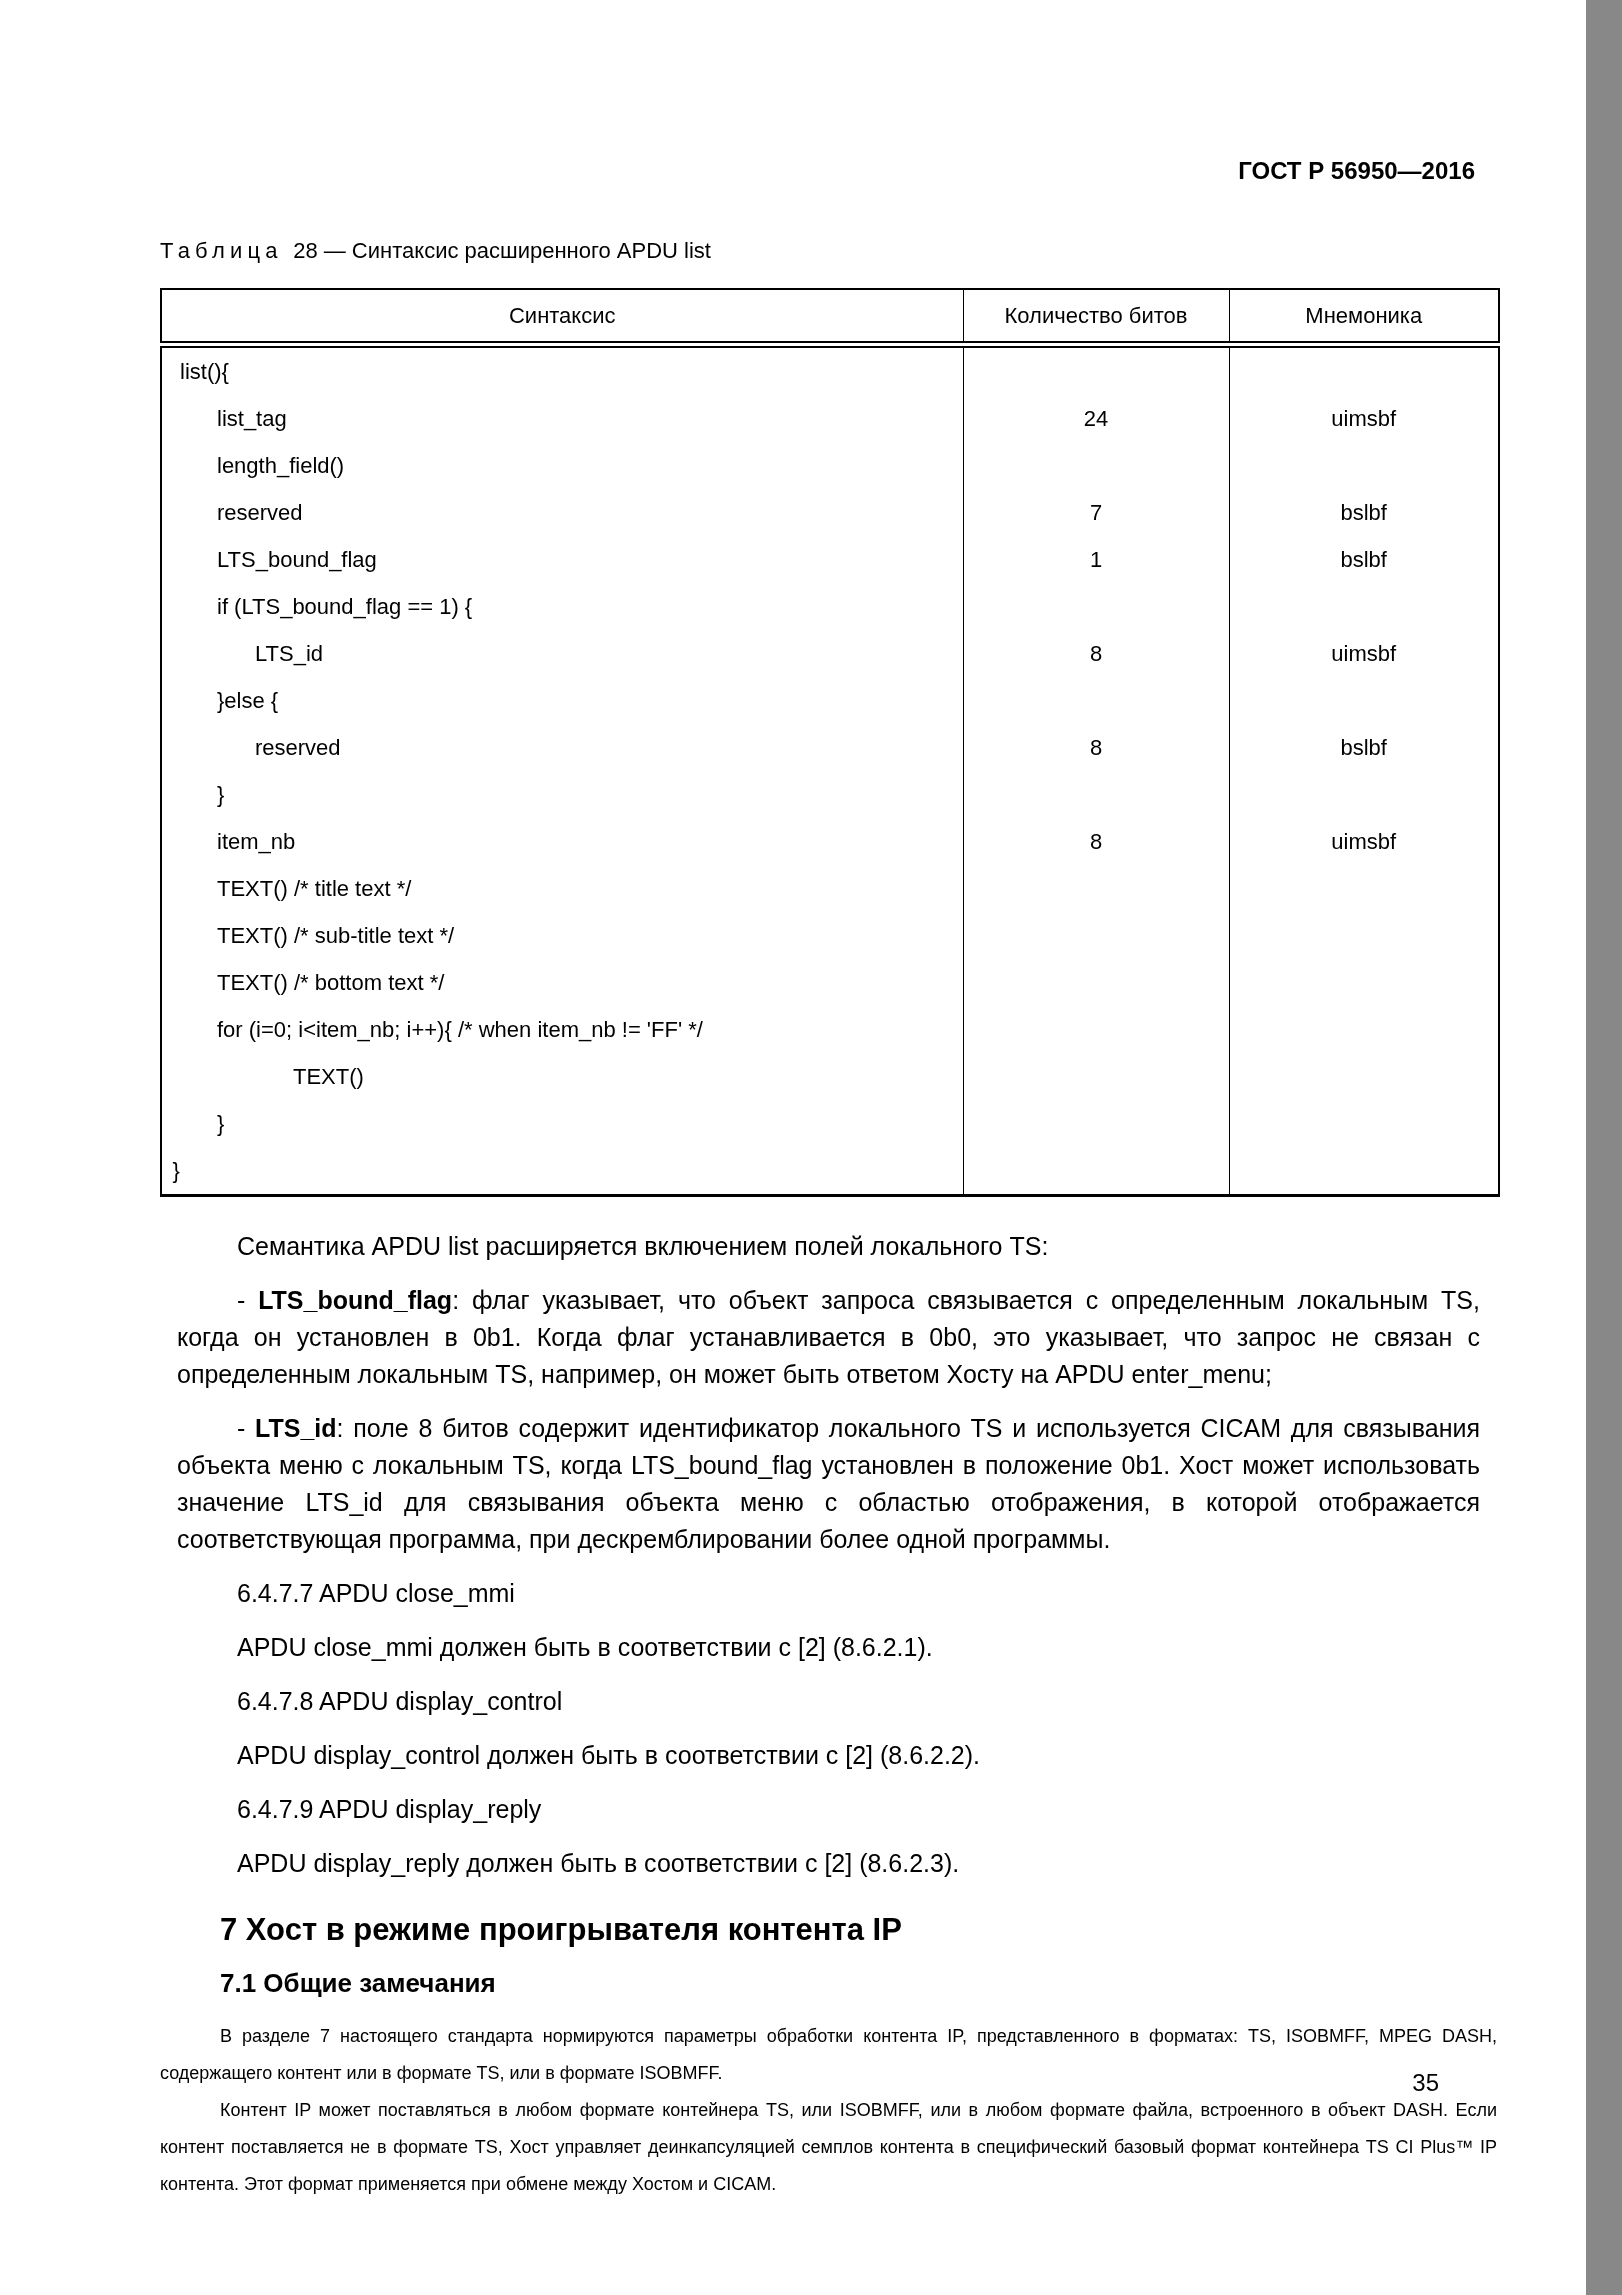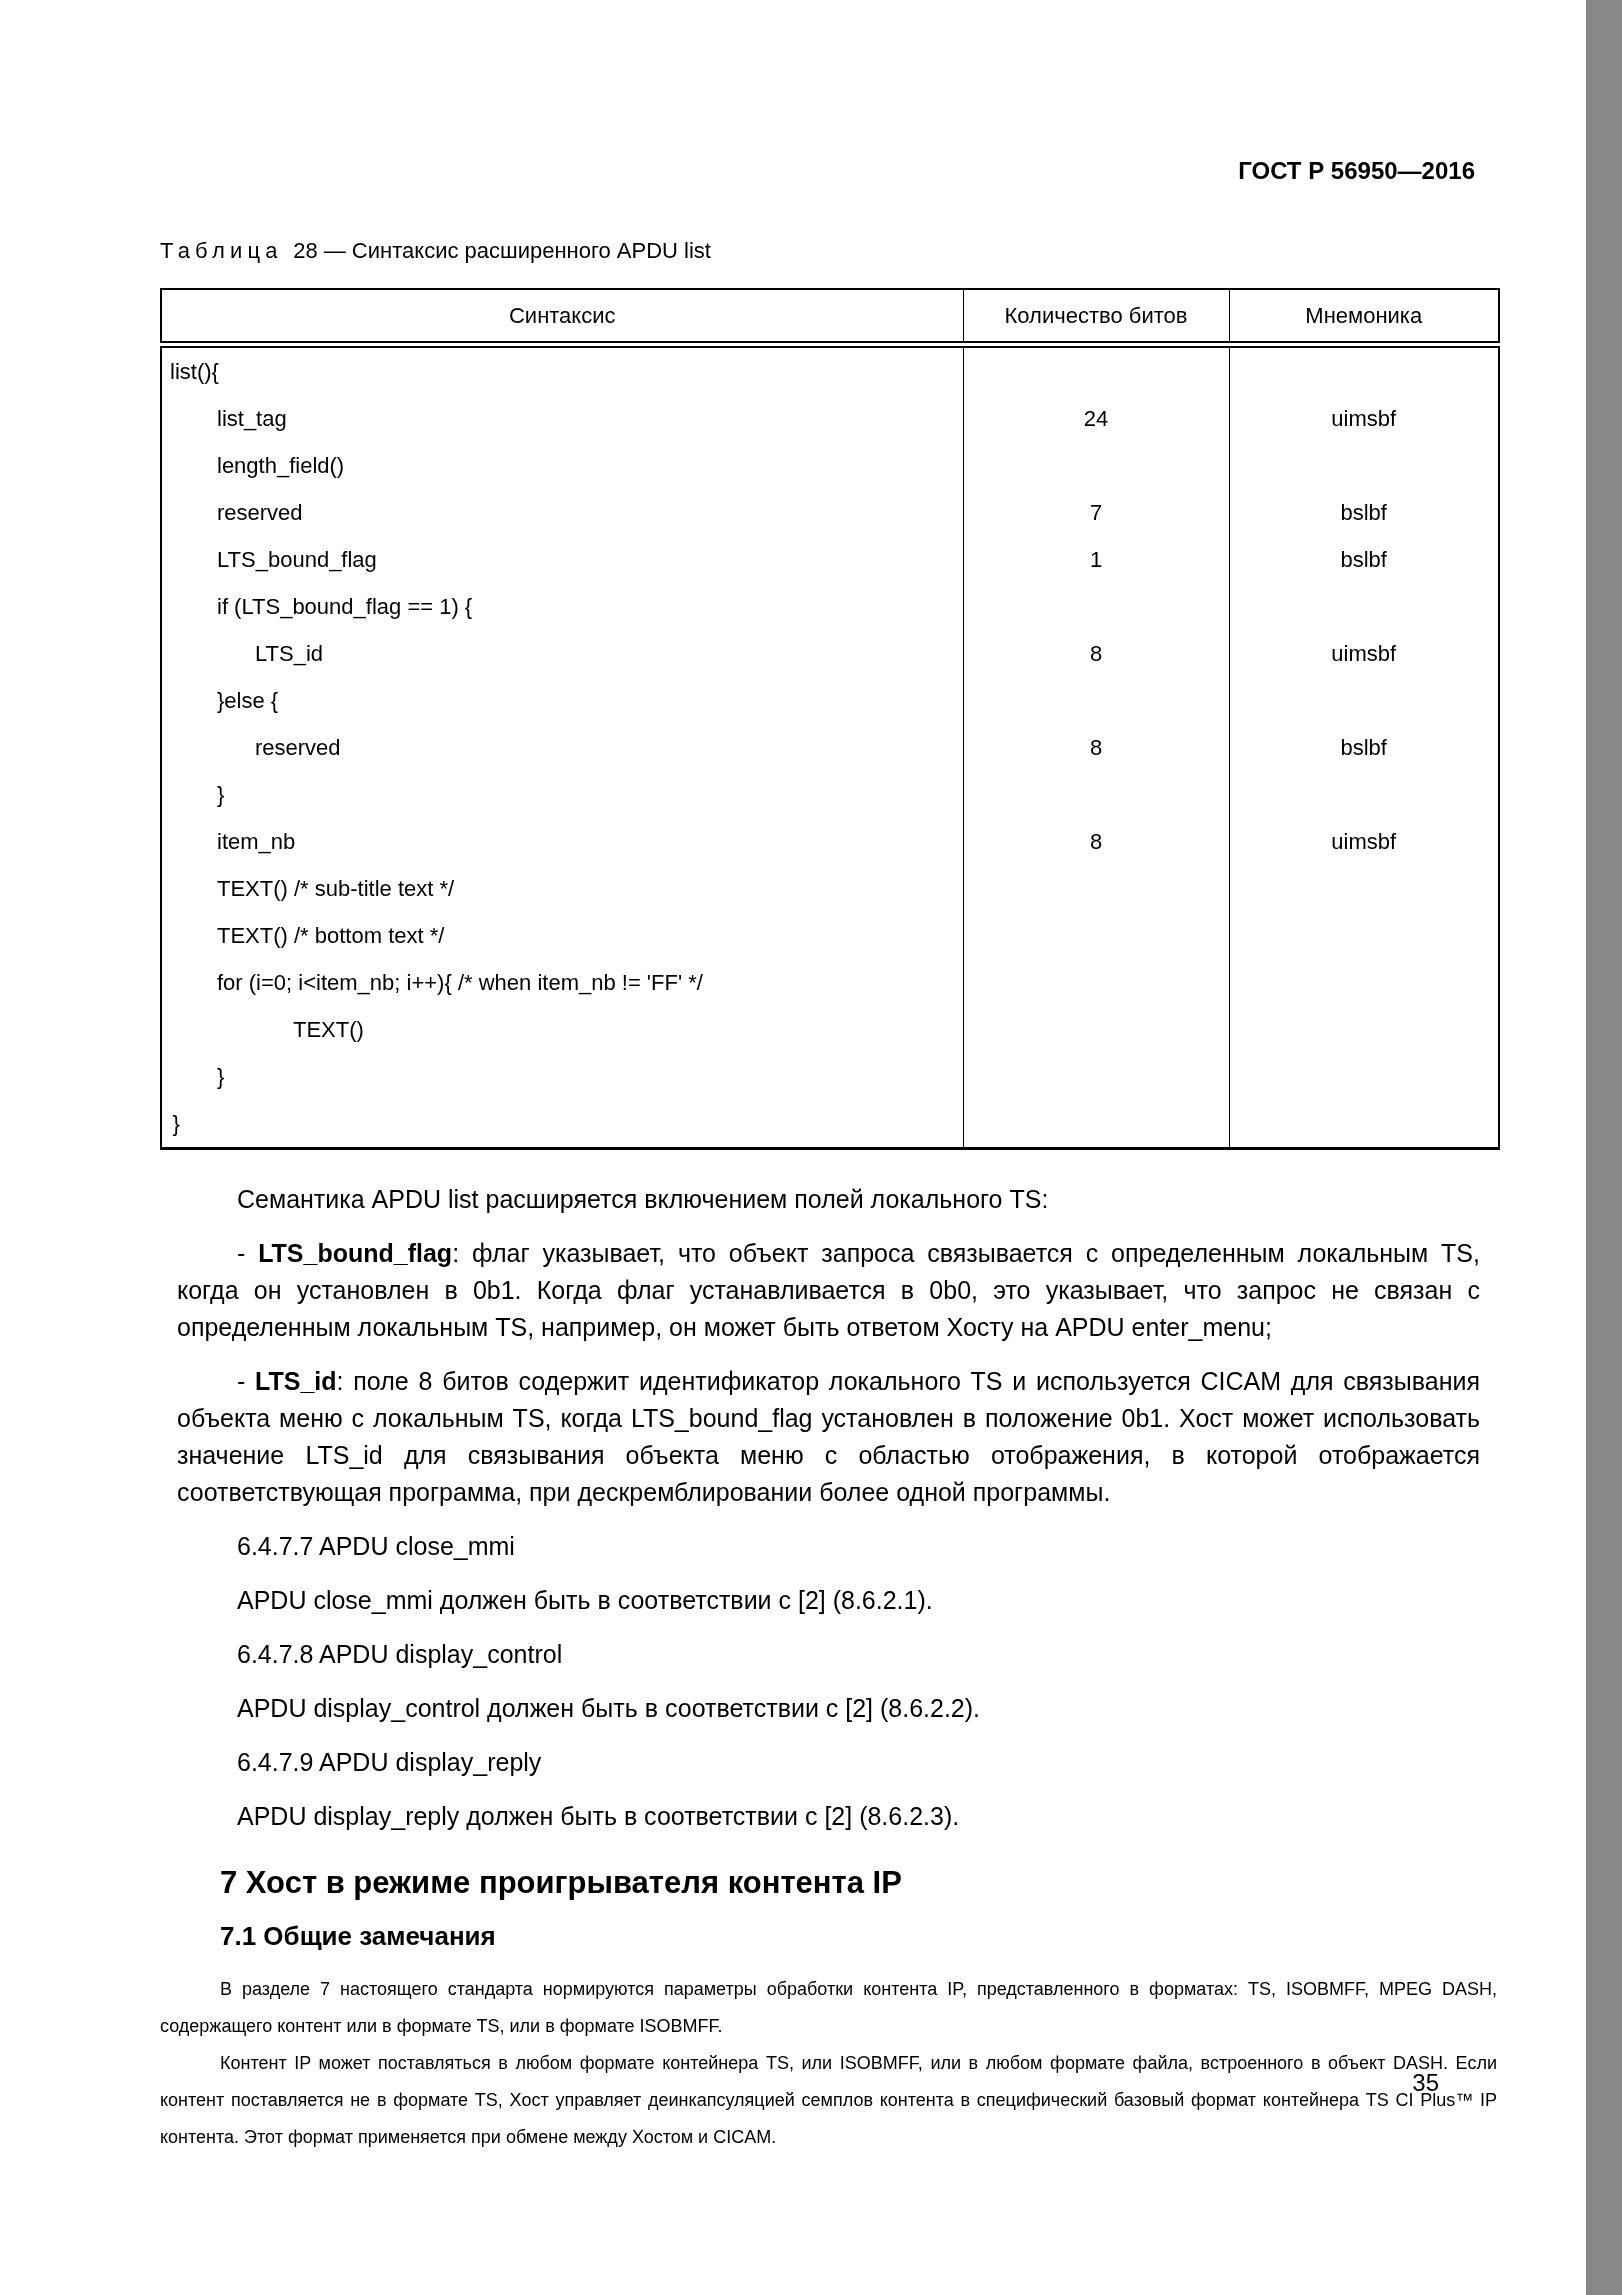--- a/index.html
+++ b/index.html
@@ -123,21 +123,21 @@
       </colgroup>
       <thead>
         <tr>
           <th>Синтаксис</th>
           <th>Количество битов</th>
           <th>Мнемоника</th>
         </tr>
       </thead>
       <tbody>
           <tr>
-            <td class="syntax-cell" style="padding-left: 8px;">list(){</td>
+            <td class="syntax-cell" style="padding-left: 18px;">list(){</td>
             <td class="bits-cell"></td>
             <td class="mnemonic-cell"></td>
           </tr>
           <tr>
             <td class="syntax-cell" style="padding-left: 55px;">list_tag</td>
             <td class="bits-cell">24</td>
             <td class="mnemonic-cell">uimsbf</td>
           </tr>
           <tr>
             <td class="syntax-cell" style="padding-left: 55px;">length_field()</td>
@@ -176,20 +176,25 @@
           </tr>
           <tr>
             <td class="syntax-cell" style="padding-left: 55px;">}</td>
             <td class="bits-cell"></td>
             <td class="mnemonic-cell"></td>
           </tr>
           <tr>
             <td class="syntax-cell" style="padding-left: 55px;">item_nb</td>
             <td class="bits-cell">8</td>
             <td class="mnemonic-cell">uimsbf</td>
+          </tr>
+          <tr>
+            <td class="syntax-cell" style="padding-left: 55px;">TEXT() /* title text */</td>
+            <td class="bits-cell"></td>
+            <td class="mnemonic-cell"></td>
           </tr>
           <tr>
             <td class="syntax-cell" style="padding-left: 55px;">TEXT() /* sub-title text */</td>
             <td class="bits-cell"></td>
             <td class="mnemonic-cell"></td>
           </tr>
           <tr>
             <td class="syntax-cell" style="padding-left: 55px;">TEXT() /* bottom text */</td>
             <td class="bits-cell"></td>
             <td class="mnemonic-cell"></td>

